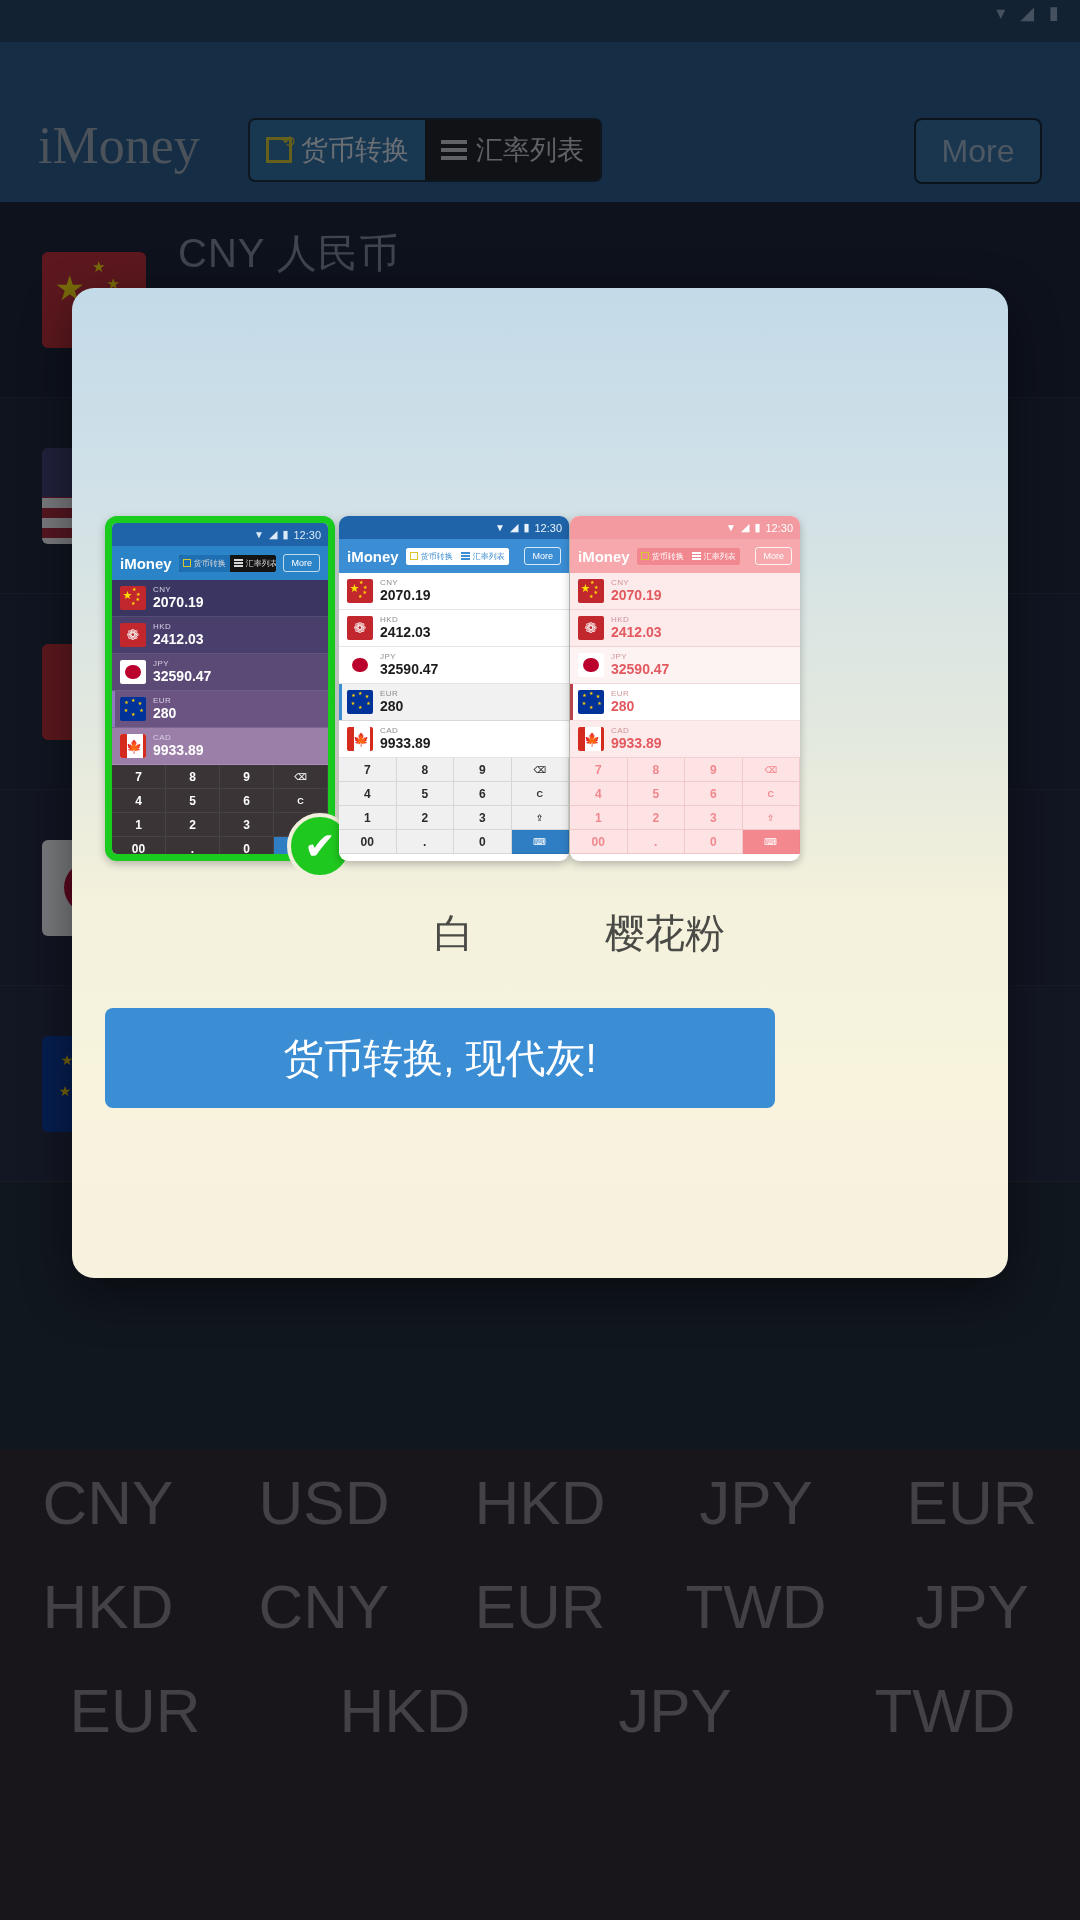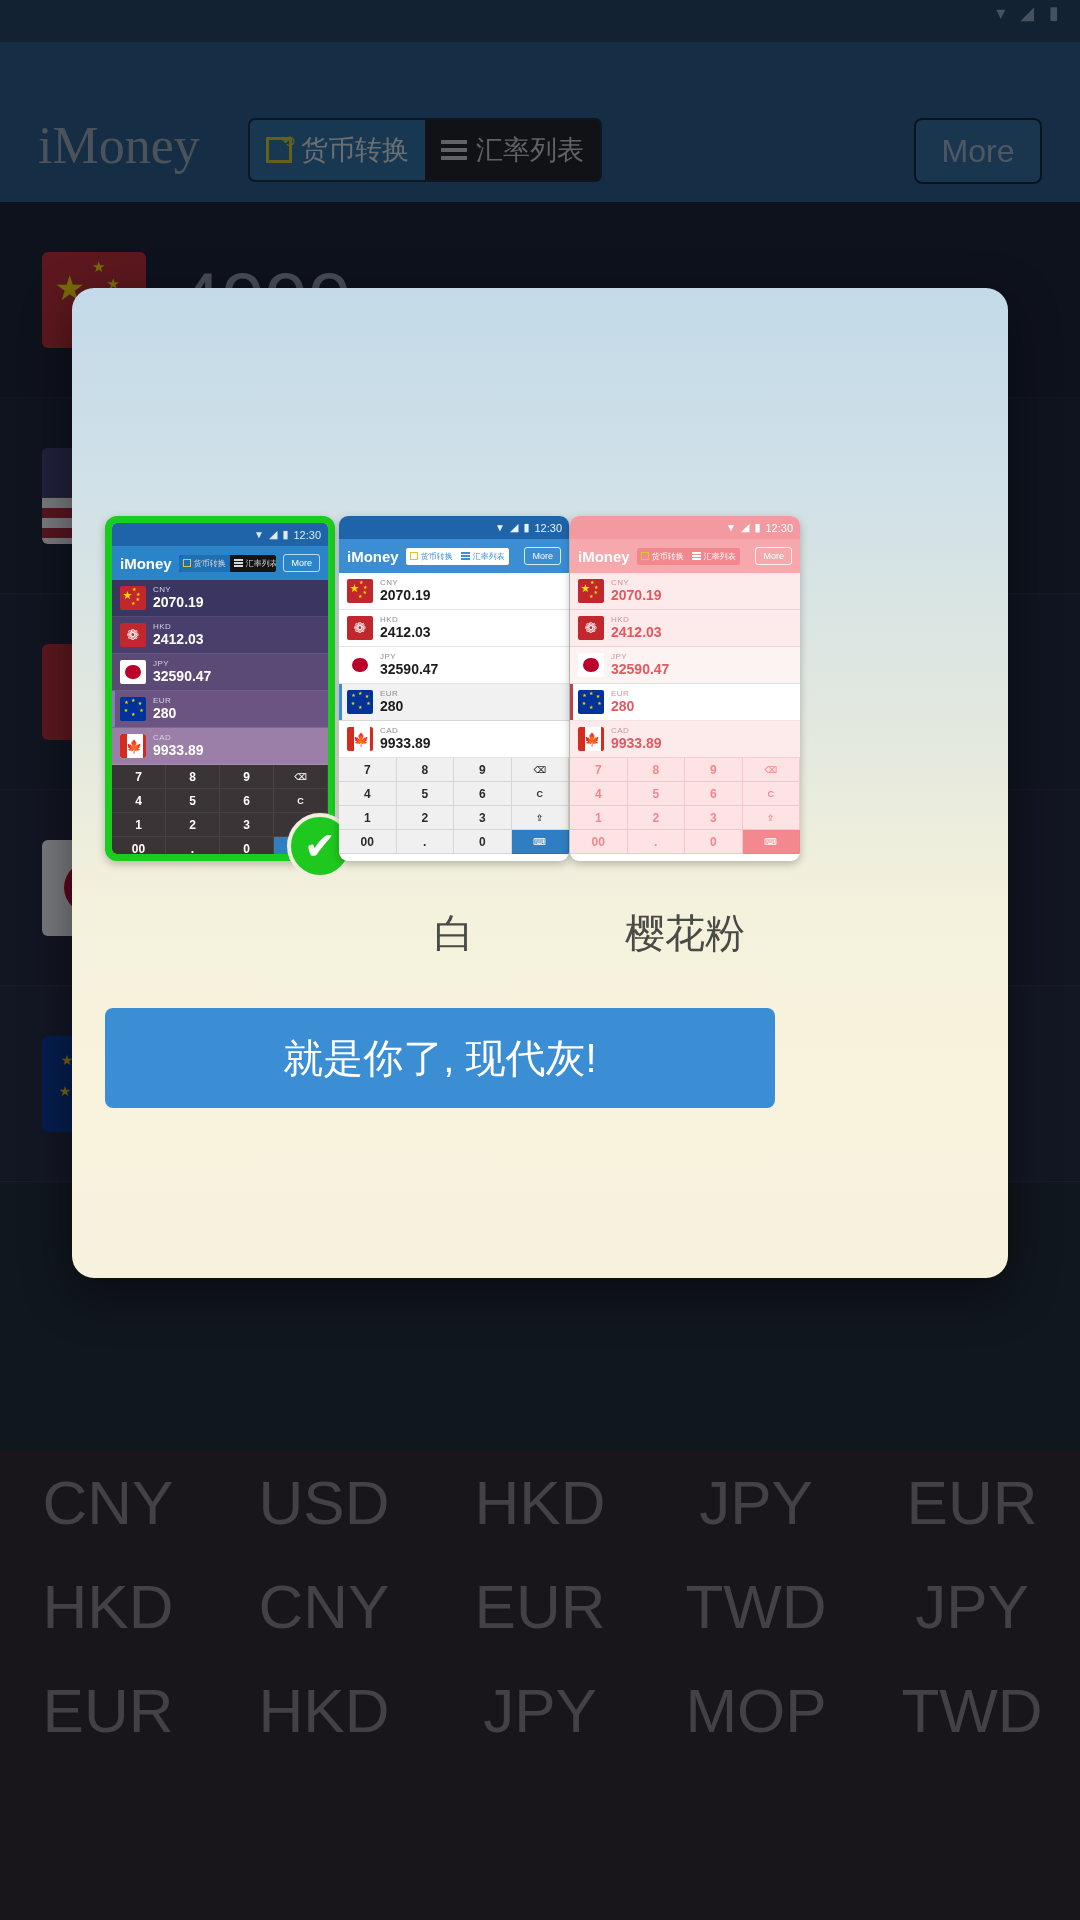--- a/index.html
+++ b/index.html
@@ -136,21 +136,21 @@
     right: -18px; bottom: -18px;
   }
 
   .labels { position: absolute; top: 618px; left: 0; width: 100%; height: 60px; }
   .tlabel {
     position: absolute; width: 230px; text-align: center;
     font-size: 40px; color: #4a4a46;
   }
   .tlabel.s0 { left: 33px; }
   .tlabel.s1 { left: 267px; }
-  .tlabel.s2 { left: 498px; }
+  .tlabel.s2 { left: 478px; }
 
   .confirm {
     position: absolute; left: 33px; bottom: 170px; width: 670px; height: 100px;
     background: #3b8dd4; border-radius: 8px;
     display: flex; align-items: center; justify-content: center;
     color: #fff; font-size: 40px; font-weight: 500;
   }
 
   
   .fg-cn { width:100%; height:100%; background:#c1272d; position:relative; }
@@ -204,20 +204,21 @@
         <div class="flag-box">
           <div class="fg-cn">
               <span class="st" style="left:12%;top:20%;font-size:34px;">★</span>
             <span class="st" style="left:48%;top:8%;font-size:15px;">★</span>
             <span class="st" style="left:62%;top:26%;font-size:15px;">★</span>
             <span class="st" style="left:60%;top:48%;font-size:15px;">★</span>
             <span class="st" style="left:44%;top:64%;font-size:15px;">★</span>
             </div>
         </div>
         <div class="rate-text">
+          <div class="rate-code">CNY 人民币</div>
           <div class="rate-val">4999</div>
         </div>
       </div>
       <div class="rate-row" style="background:#171d30;">
         <div class="flag-box">
           <div style="width:100%;height:100%;background:repeating-linear-gradient(180deg,#b22234 0 10px,#fff 10px 20px);position:relative;">
             <div style="position:absolute;left:0;top:0;width:45%;height:52%;background:#3c3b6e;"></div>
           </div>
         </div>
         <div class="rate-text">
@@ -275,21 +276,20 @@
         <div class="kcell">HKD</div>
         <div class="kcell">CNY</div>
         <div class="kcell">EUR</div>
         <div class="kcell">TWD</div>
         <div class="kcell">JPY</div>
       </div>
       <div class="krow">
         <div class="kcell">EUR</div>
         <div class="kcell">HKD</div>
         <div class="kcell">JPY</div>
-        <div class="kcell">MOP</div>
         <div class="kcell">TWD</div>
       </div>
     </div>
 
     <div class="dim"></div>
   </div>
 
   <div class="modal">
 
     <div class="themes" id="themes">
@@ -636,15 +636,15 @@
             </div>
           </div>
         </div>
       </div>
 
     <div class="labels">
       <div class="tlabel s1">白</div>
       <div class="tlabel s2">樱花粉</div>
     </div>
 
-    <div class="confirm">就是你了, 现代灰!</div>
+    <div class="confirm">货币转换, 现代灰!</div>
   </div>
 </div>
 
 </body></html>

